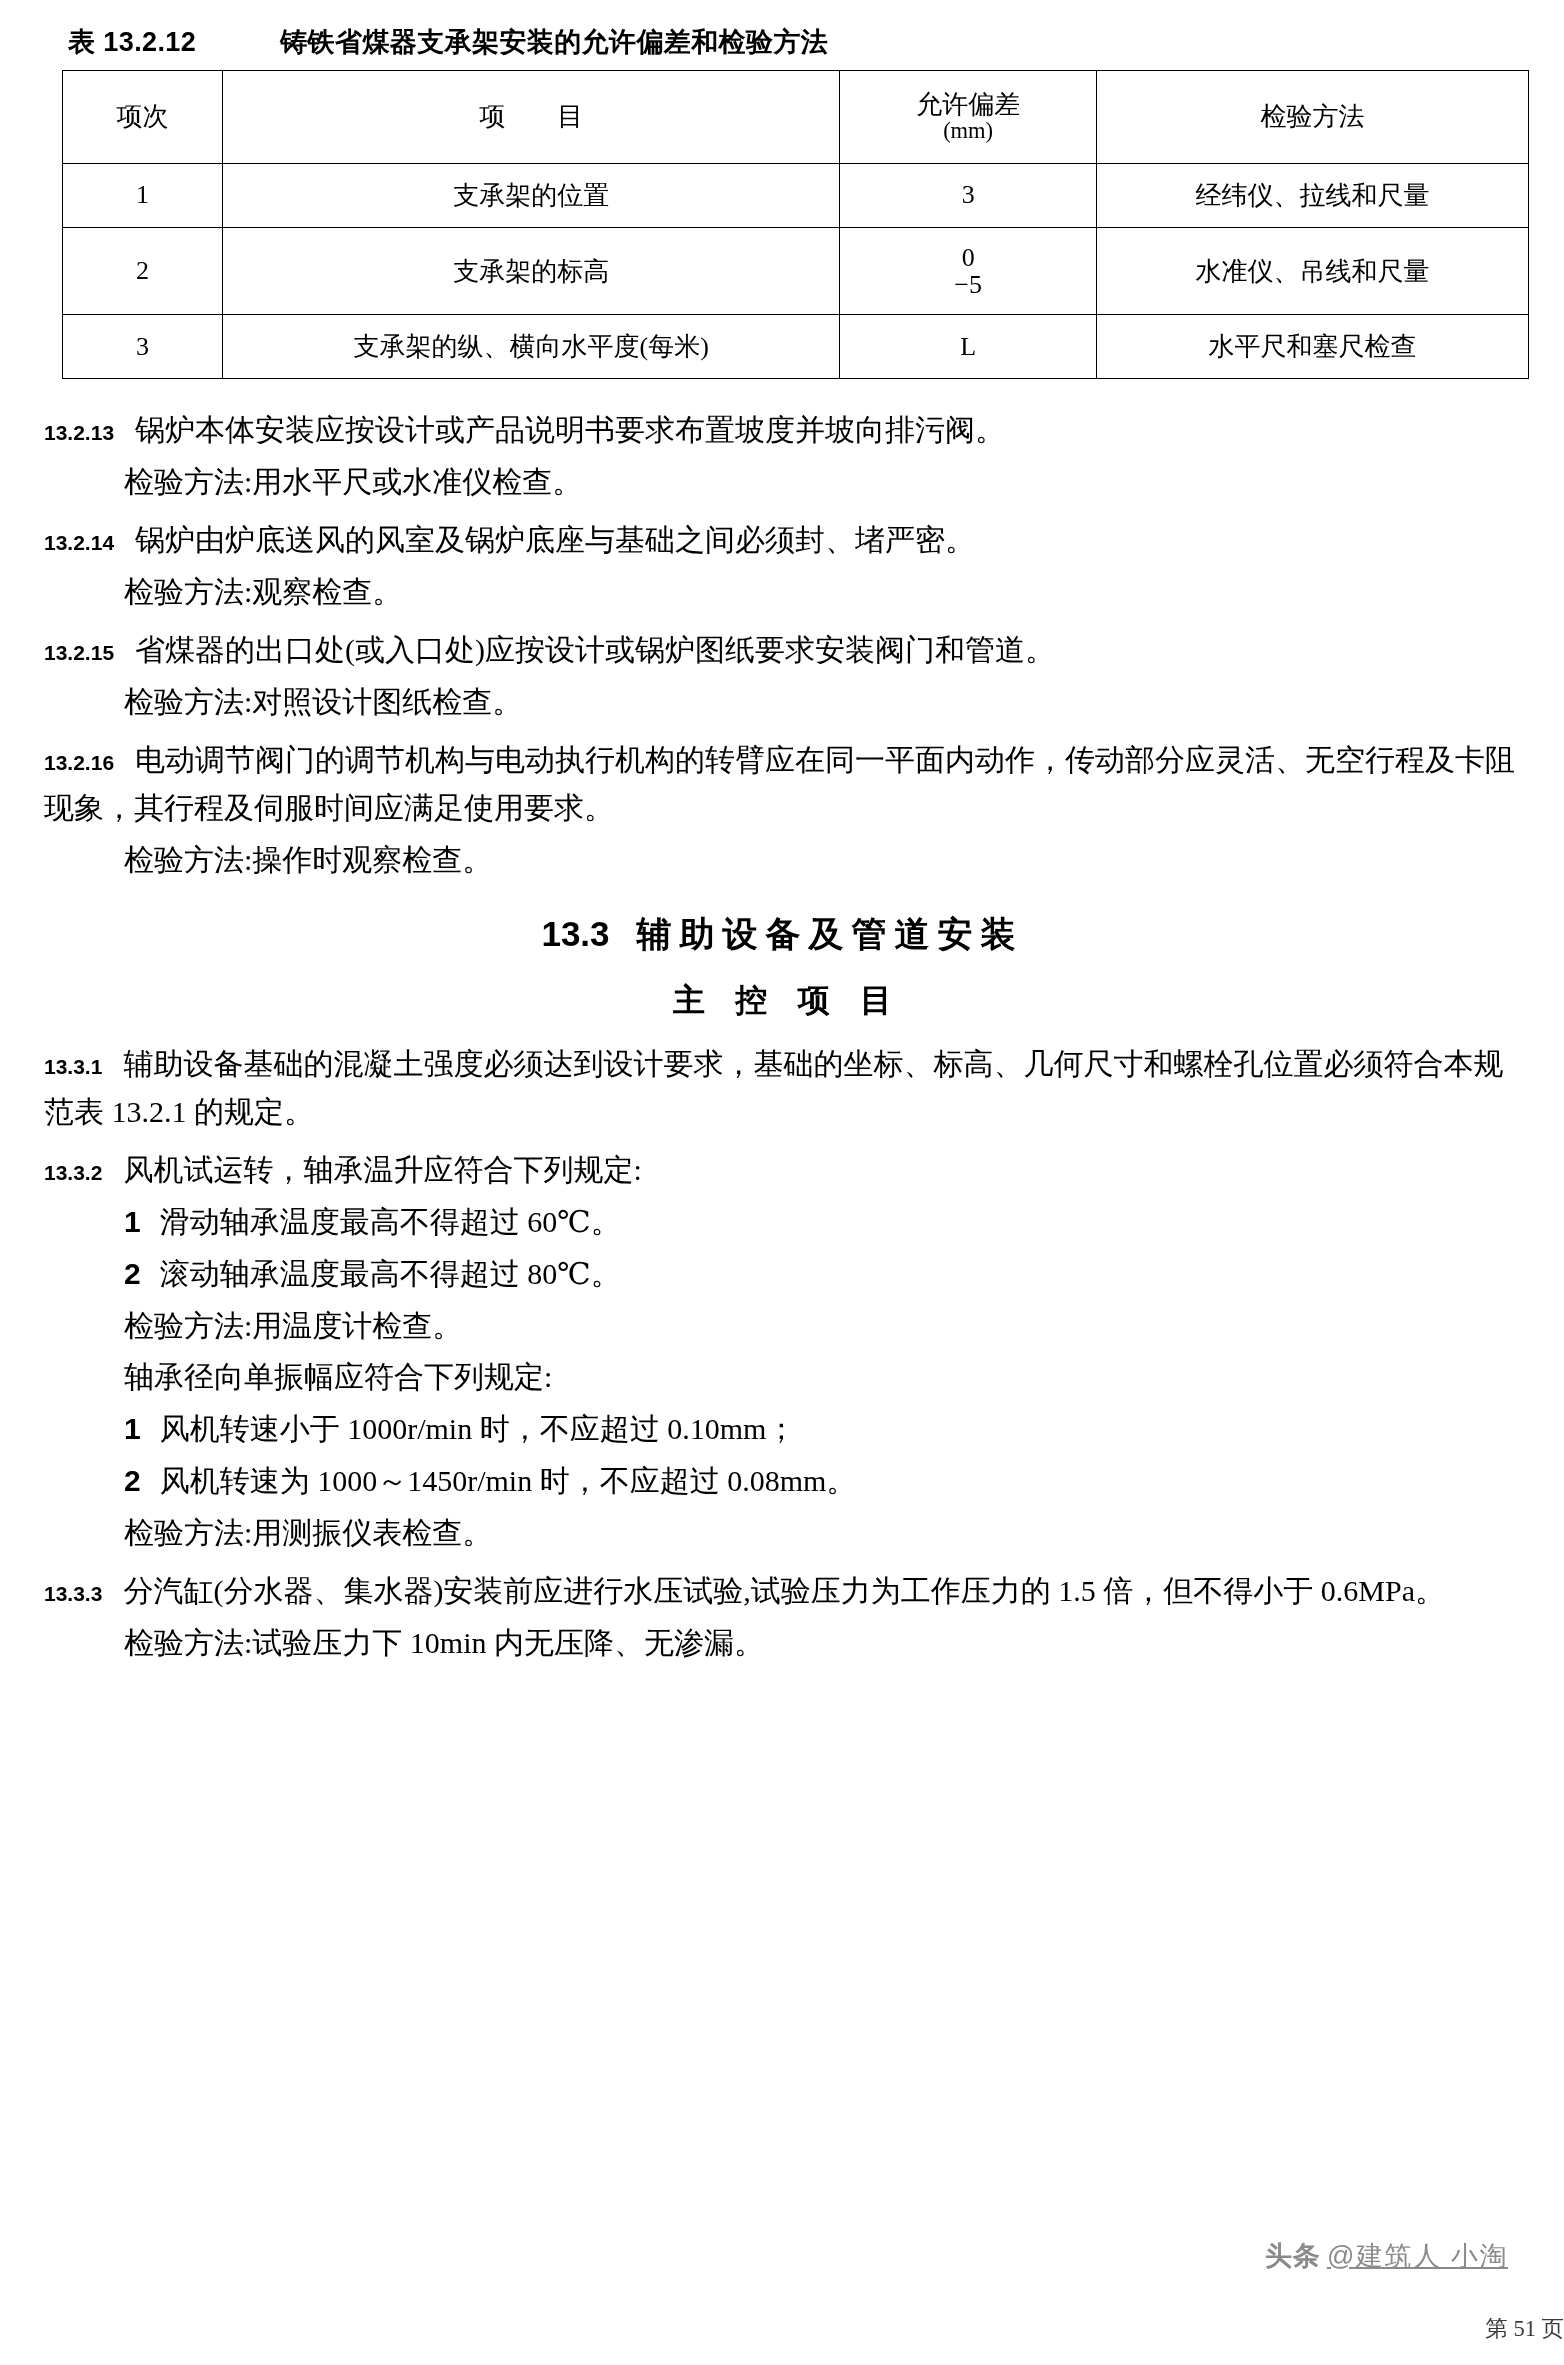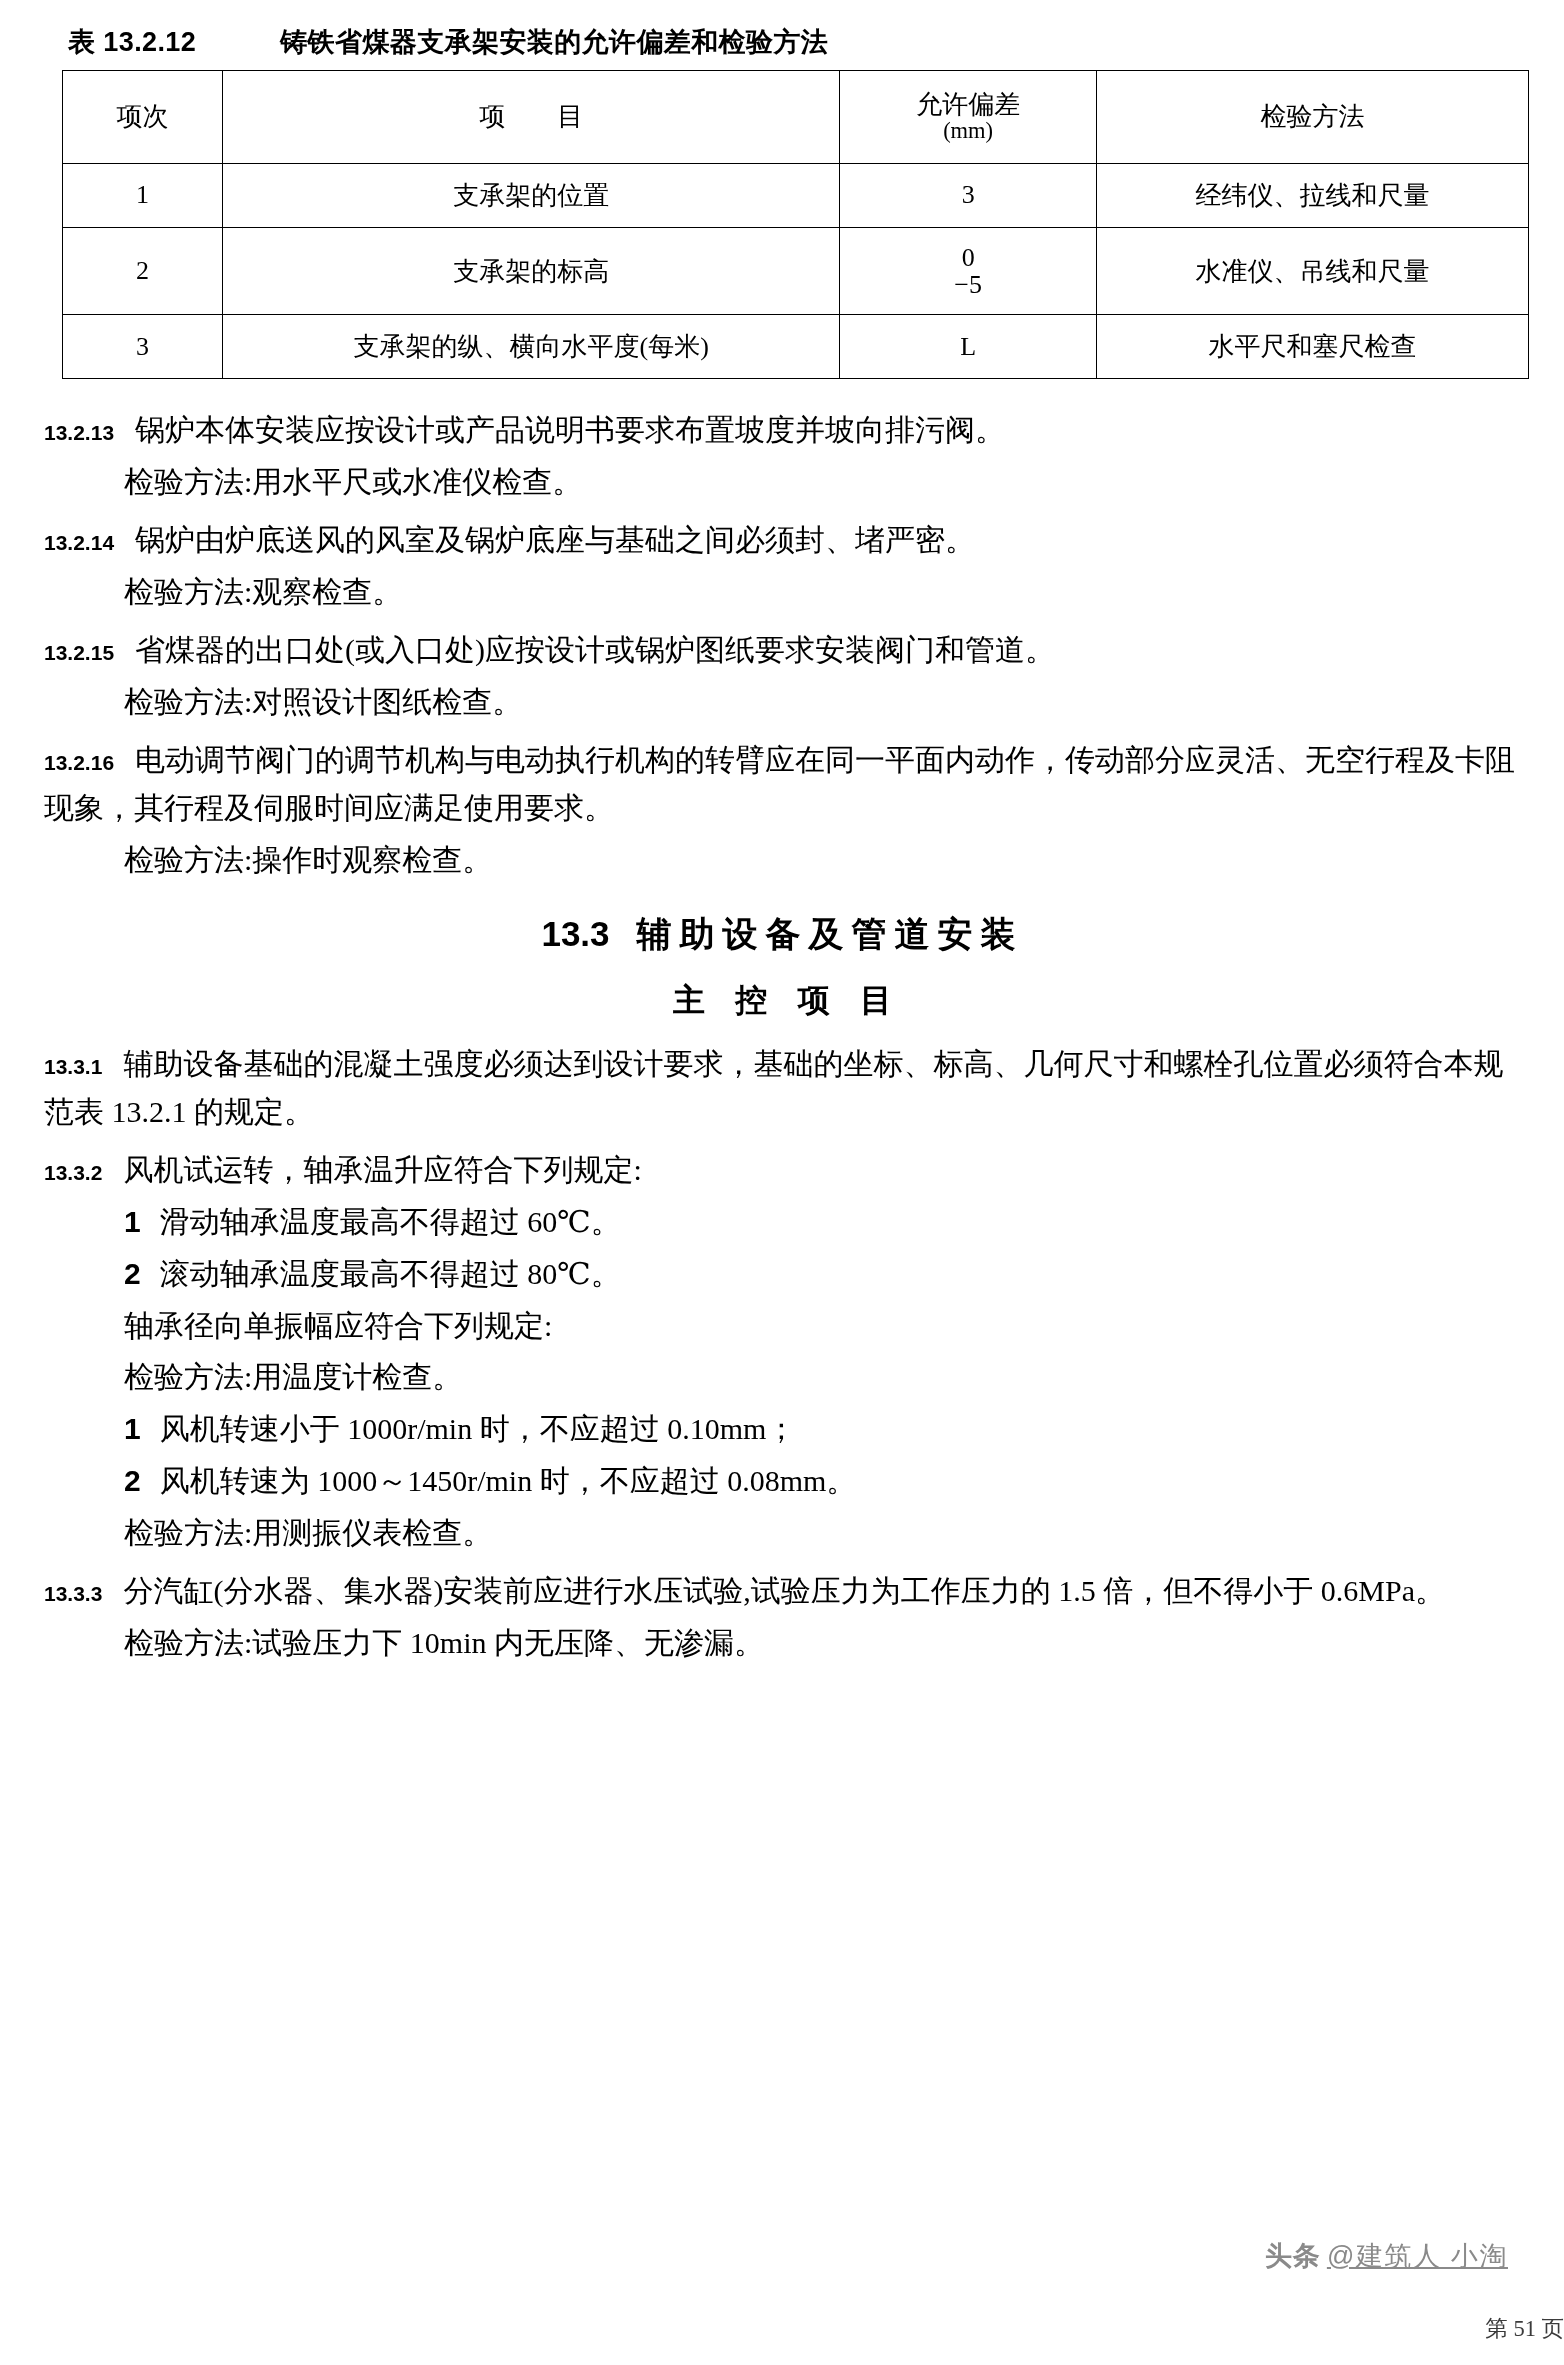--- a/index.html
+++ b/index.html
@@ -262,22 +262,22 @@
 
       <p class="clause">
         <span class="cnum">13.3.2</span><span>风机试运转，轴承温升应符合下列规定:</span>
       </p>
       <p class="subitem">
         <span class="snum">1</span><span>滑动轴承温度最高不得超过 60℃。</span>
       </p>
       <p class="subitem">
         <span class="snum">2</span><span>滚动轴承温度最高不得超过 80℃。</span>
       </p>
+      <p class="method">检验方法:用温度计检查。</p>
       <p class="method">轴承径向单振幅应符合下列规定:</p>
-      <p class="method">检验方法:用温度计检查。</p>
       <p class="subitem">
         <span class="snum">1</span><span>风机转速小于 1000r/min 时，不应超过 0.10mm；</span>
       </p>
       <p class="subitem">
         <span class="snum">2</span><span>风机转速为 1000～1450r/min 时，不应超过 0.08mm。</span>
       </p>
       <p class="method">检验方法:用测振仪表检查。</p>
 
       <p class="clause">
         <span class="cnum">13.3.3</span><span>分汽缸(分水器、集水器)安装前应进行水压试验,试验压力为工作压力的 1.5 倍，但不得小于 0.6MPa。</span>

